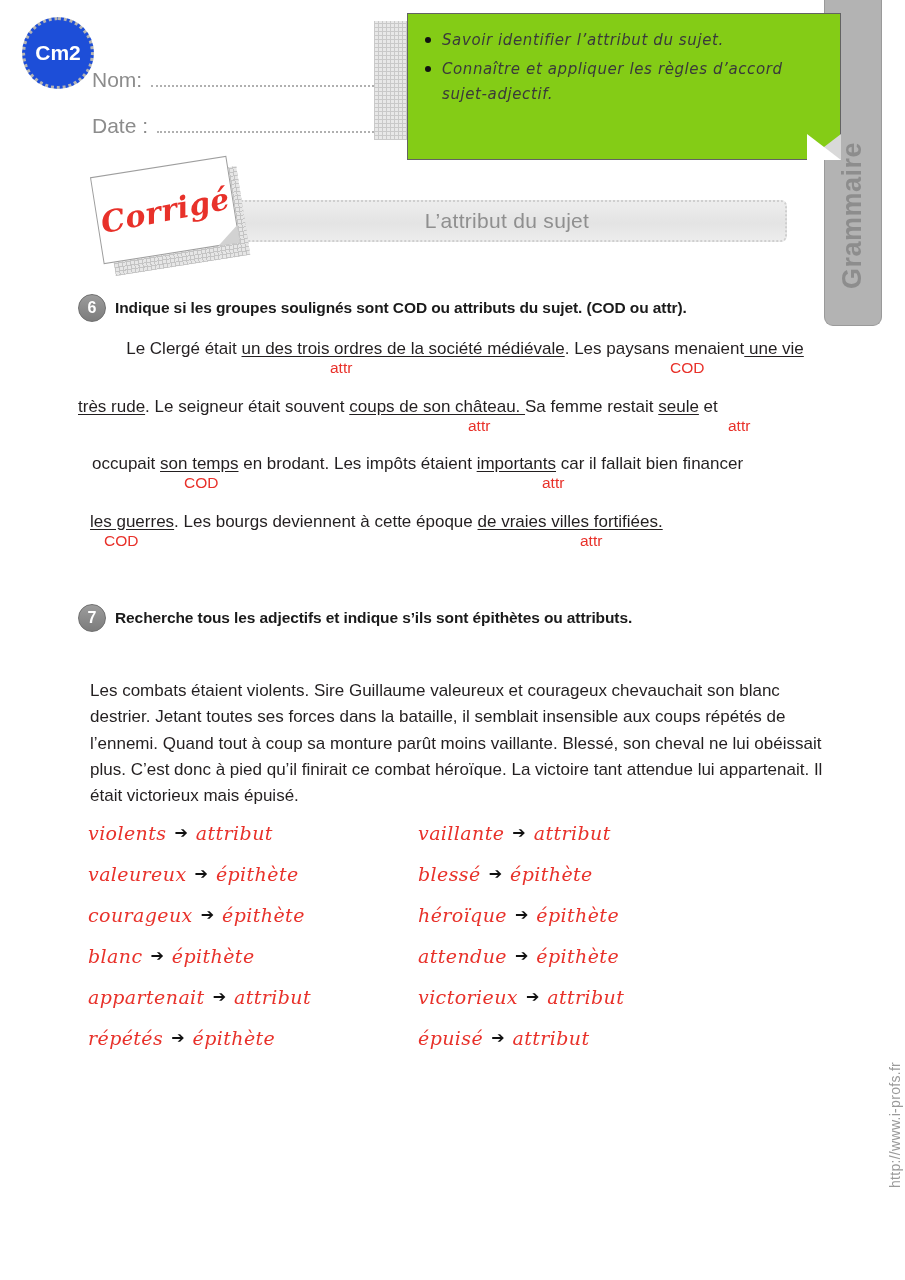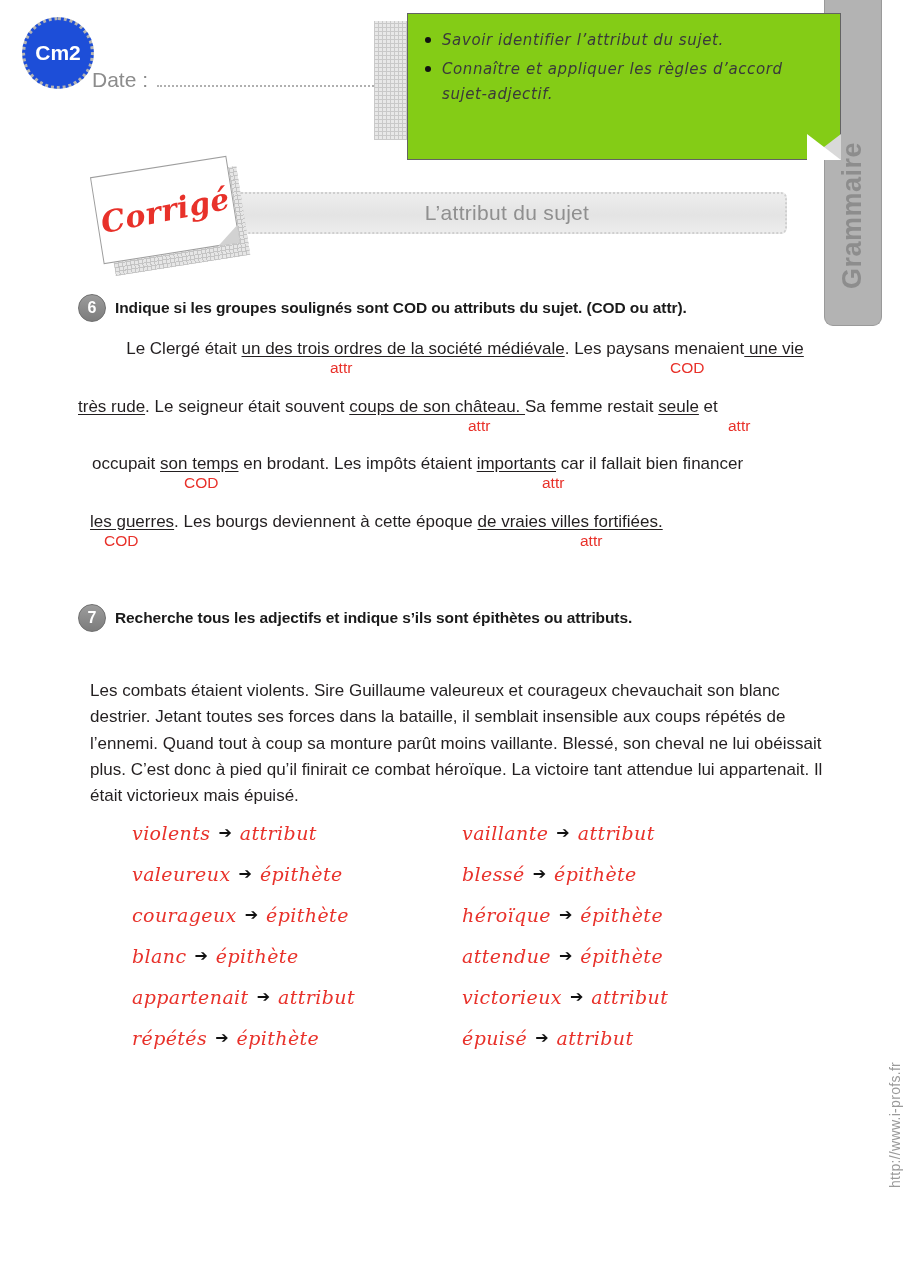--- a/index.html
+++ b/index.html
@@ -90,21 +90,21 @@
   .obj-list li{ position:relative; font-size:15px; line-height:1.65;
     color:#3a3a3a; font-family:"DejaVu Sans", sans-serif; letter-spacing:.6px;
     font-style:italic; margin-bottom:4px; }
   .obj-list li:before{
     content:""; position:absolute; left:-17px; top:9px;
     width:6px;height:6px;border-radius:50%;background:#111;
   }
 
   
   .titlebar{
-    position:absolute; left:227px; top:192px; width:560px; height:42px;
+    position:absolute; left:227px; top:200px; width:560px; height:42px;
     background:linear-gradient(180deg,#ededed 0%, #e4e4e4 55%, #ececec 100%);
     border:2px dotted #cfcfcf;
     border-radius:6px;
     display:flex; align-items:center; justify-content:center;
   }
   .titlebar span{ font-size:21px; color:#8f8f8f; letter-spacing:.3px;}
 
   
   .corrige-wrap{ position:absolute; left:92px; top:158px; width:160px; height:110px; }
   .corrige-shadow{
@@ -156,21 +156,21 @@
   .lab{
     position:absolute; top:20px;
     color:#e8312a; font-size:15.5px; white-space:nowrap;
   }
 
   .para{ margin-left:12px; font-size:17px; line-height:1.55; color:#231f20; }
 
   
   .answers{ position:absolute; left:88px; top:812px; width:700px;
     display:grid; grid-template-columns:330px 330px; column-gap:0px; row-gap:0px; }
-  .acell{ height:41px; display:flex; align-items:center;margin-left:44px; }
+  .acell{ height:41px; display:flex; align-items:center; }
   .aword{
     font-family:"DejaVu Serif", serif; font-style:italic;
     font-size:19px; color:#e8312a; letter-spacing:.4px;
   }
   .arrow{ color:#111; font-size:16px; margin:0 8px; }
   .akind{
     font-family:"DejaVu Serif", serif; font-style:italic;
     font-size:19px; color:#e8312a; letter-spacing:.4px;
   }
 
@@ -186,20 +186,24 @@
 <body>
 
 <div class="side-tab"></div>
 <div class="side-tab-inner">
   <div class="side-subject">Grammaire</div>
 </div>
 
 <div class="cm2-badge">Cm2</div>
 
 <div class="idblock">
+  <div class="idrow">
+    <span class="idlabel">Nom:</span>
+    <span class="iddots"></span>
+  </div>
   <div class="idrow">
     <span class="idlabel">Date :</span>
     <span class="iddots"></span>
   </div>
 </div>
 
 <div class="obj-wrap">
   <div class="obj-shadow"></div>
   <div class="obj-card">
     <ul class="obj-list">

